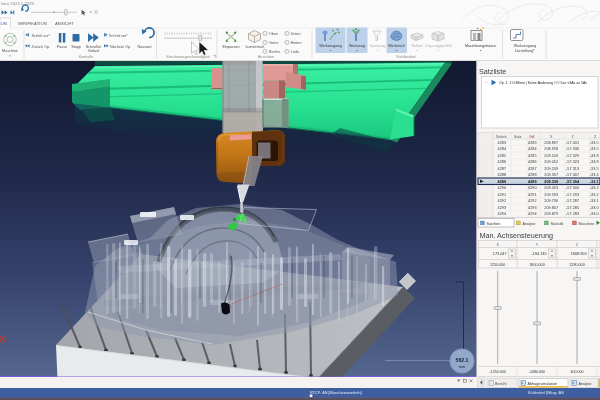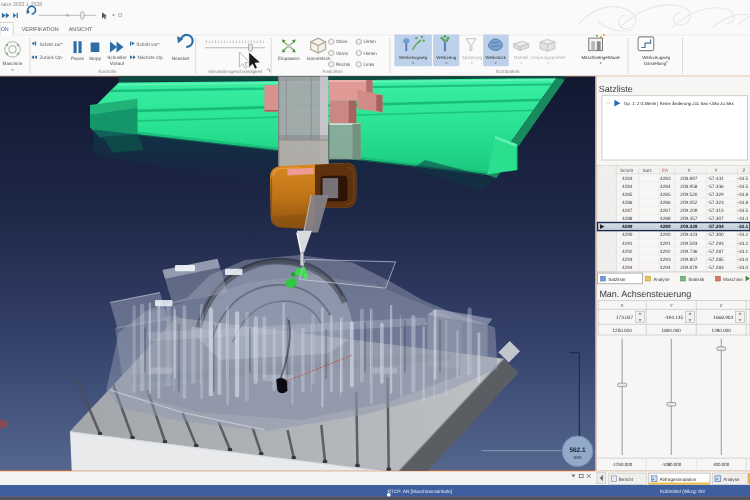--- a/index.html
+++ b/index.html
@@ -1,17 +1,17 @@
 <!DOCTYPE html>
 <html><head>
 <meta charset="utf-8">
 <style>
 html,body{margin:0;padding:0;background:#fff;}
 *{font-family:"Liberation Sans", sans-serif;}
-#app{position:relative;width:600px;height:400px;overflow:hidden;background:#f97316;}
+#app{position:relative;width:600px;height:400px;overflow:hidden;background:#8b5cf6;}
 text{font-family:"Liberation Sans", sans-serif;}
 </style>
 </head>
 <body>
 <div id="app">
 <svg width="600" height="400" viewBox="0 0 600 400">
 <defs>
 <linearGradient id="vpbg" x1="0" y1="0" x2="0" y2="1">
 <stop offset="0" stop-color="#111830"></stop>
 <stop offset="0.35" stop-color="#1e2848"></stop>

